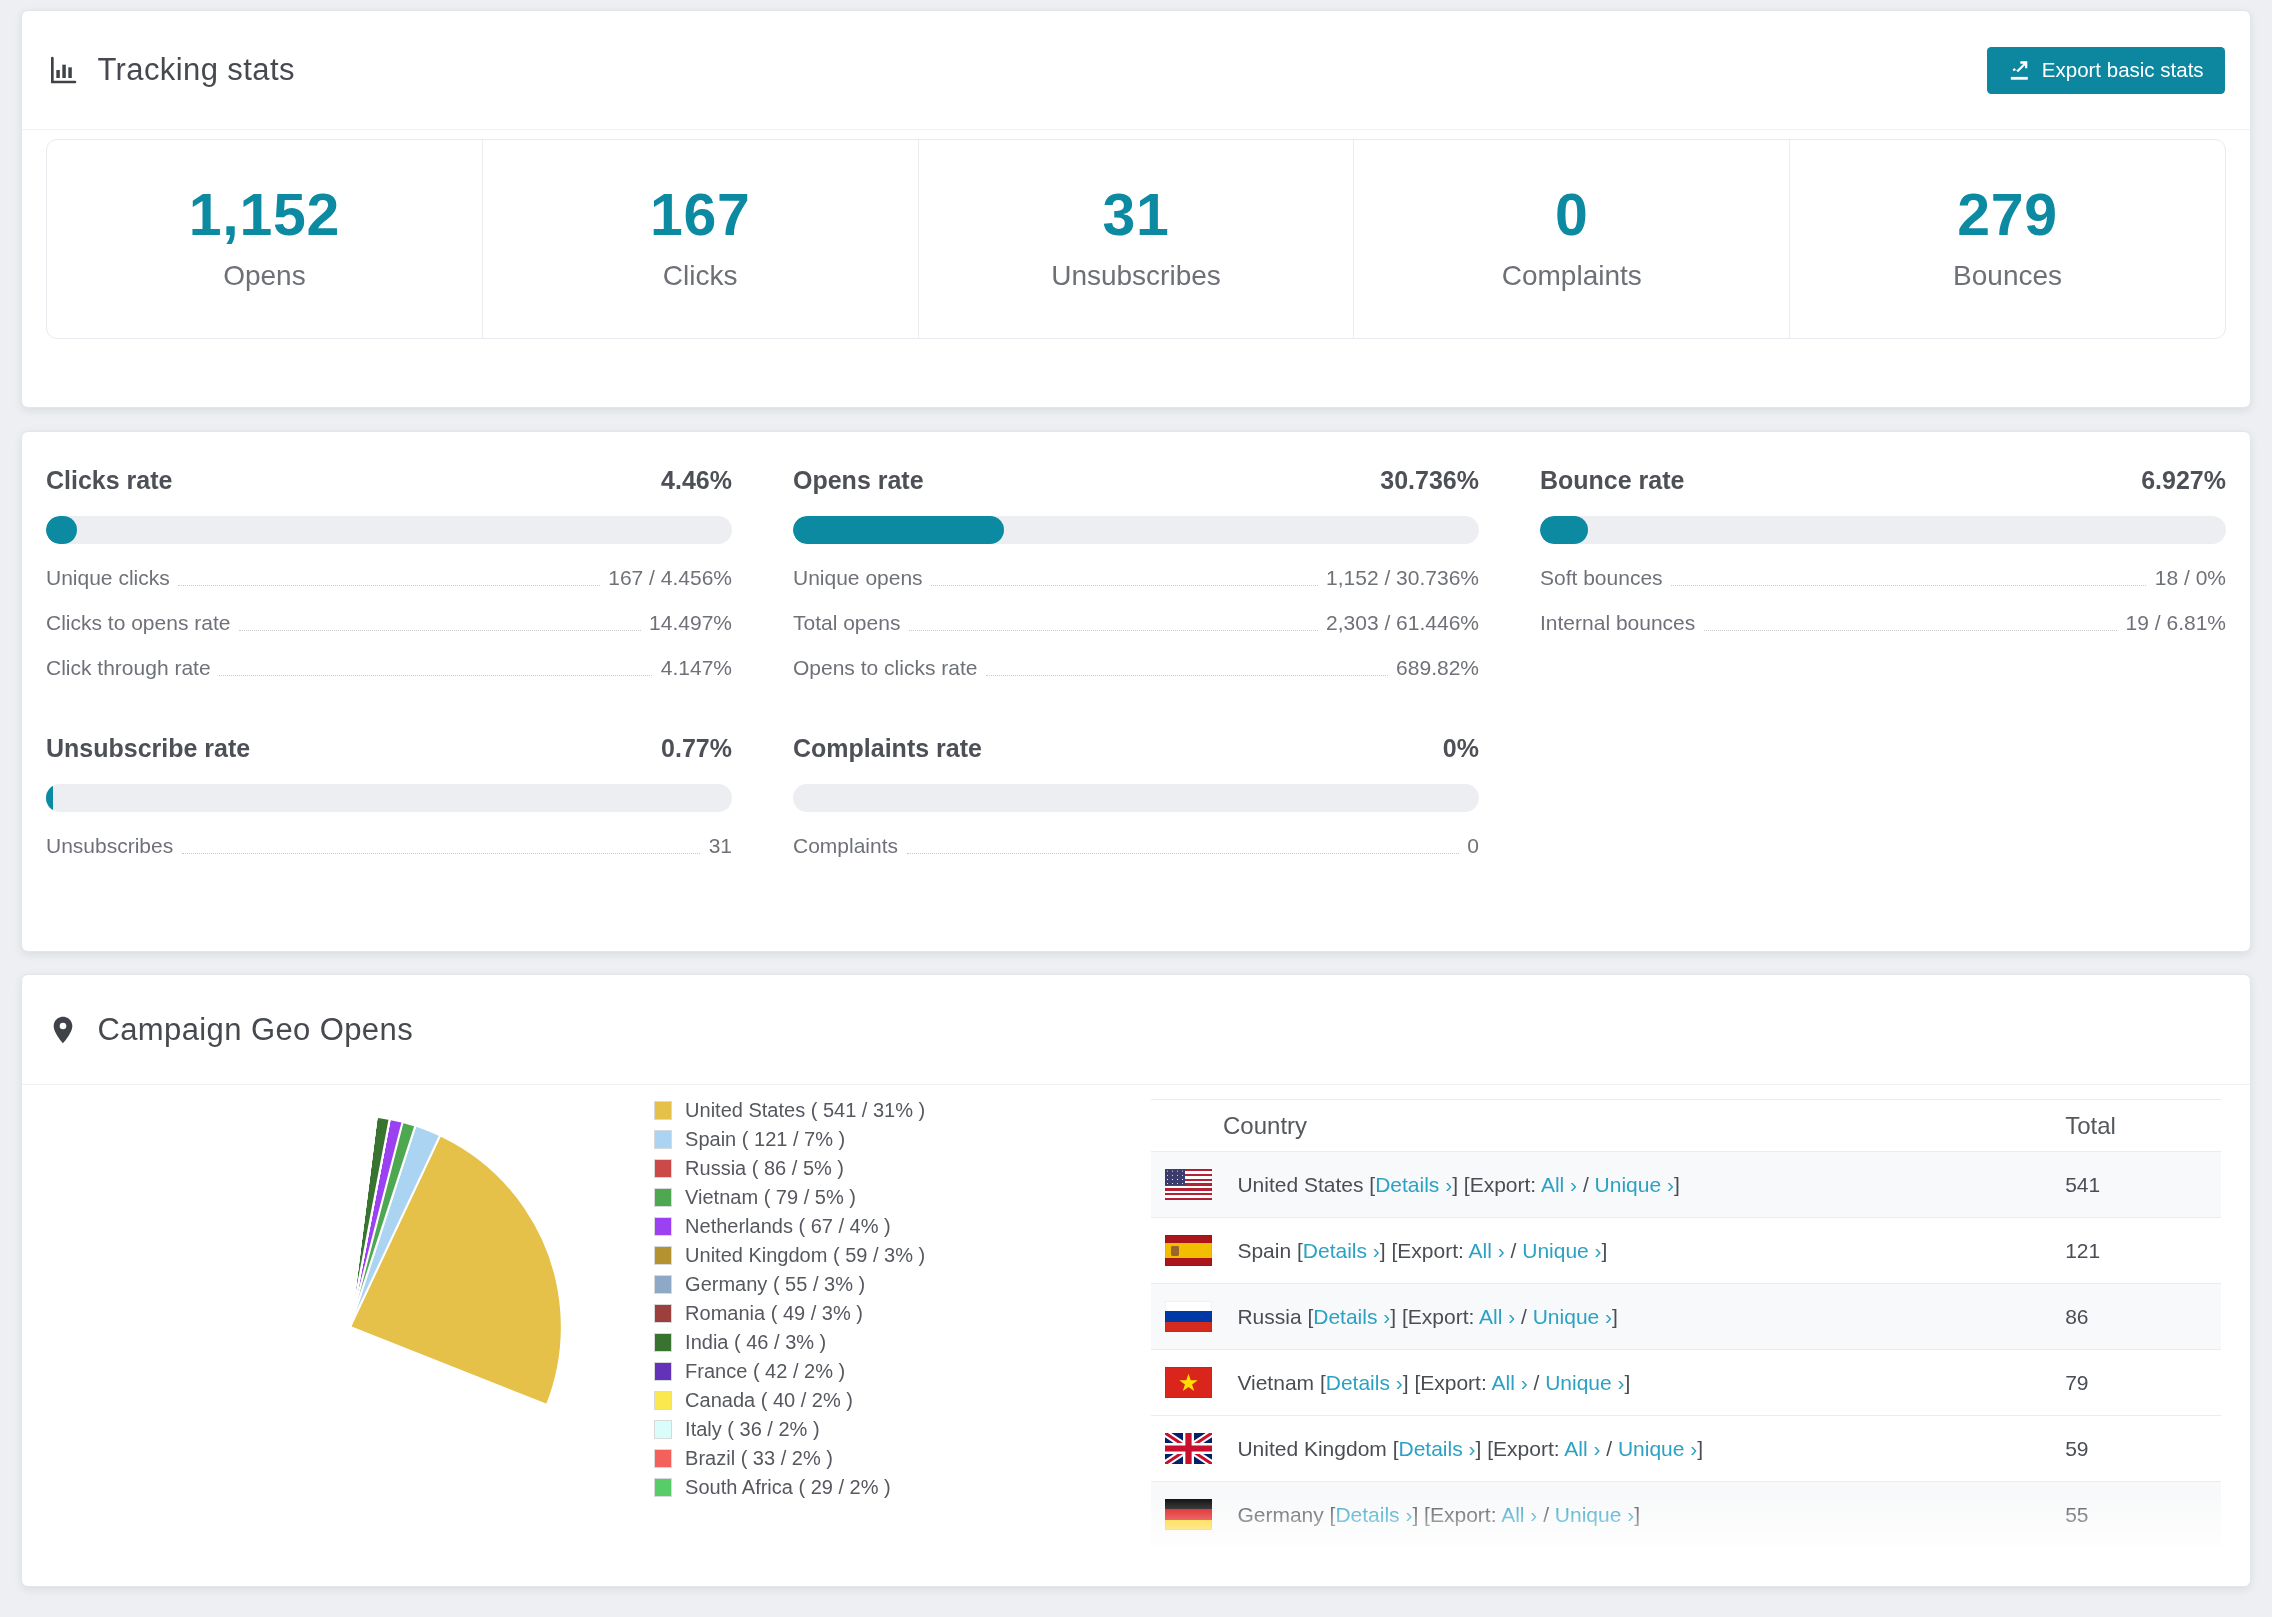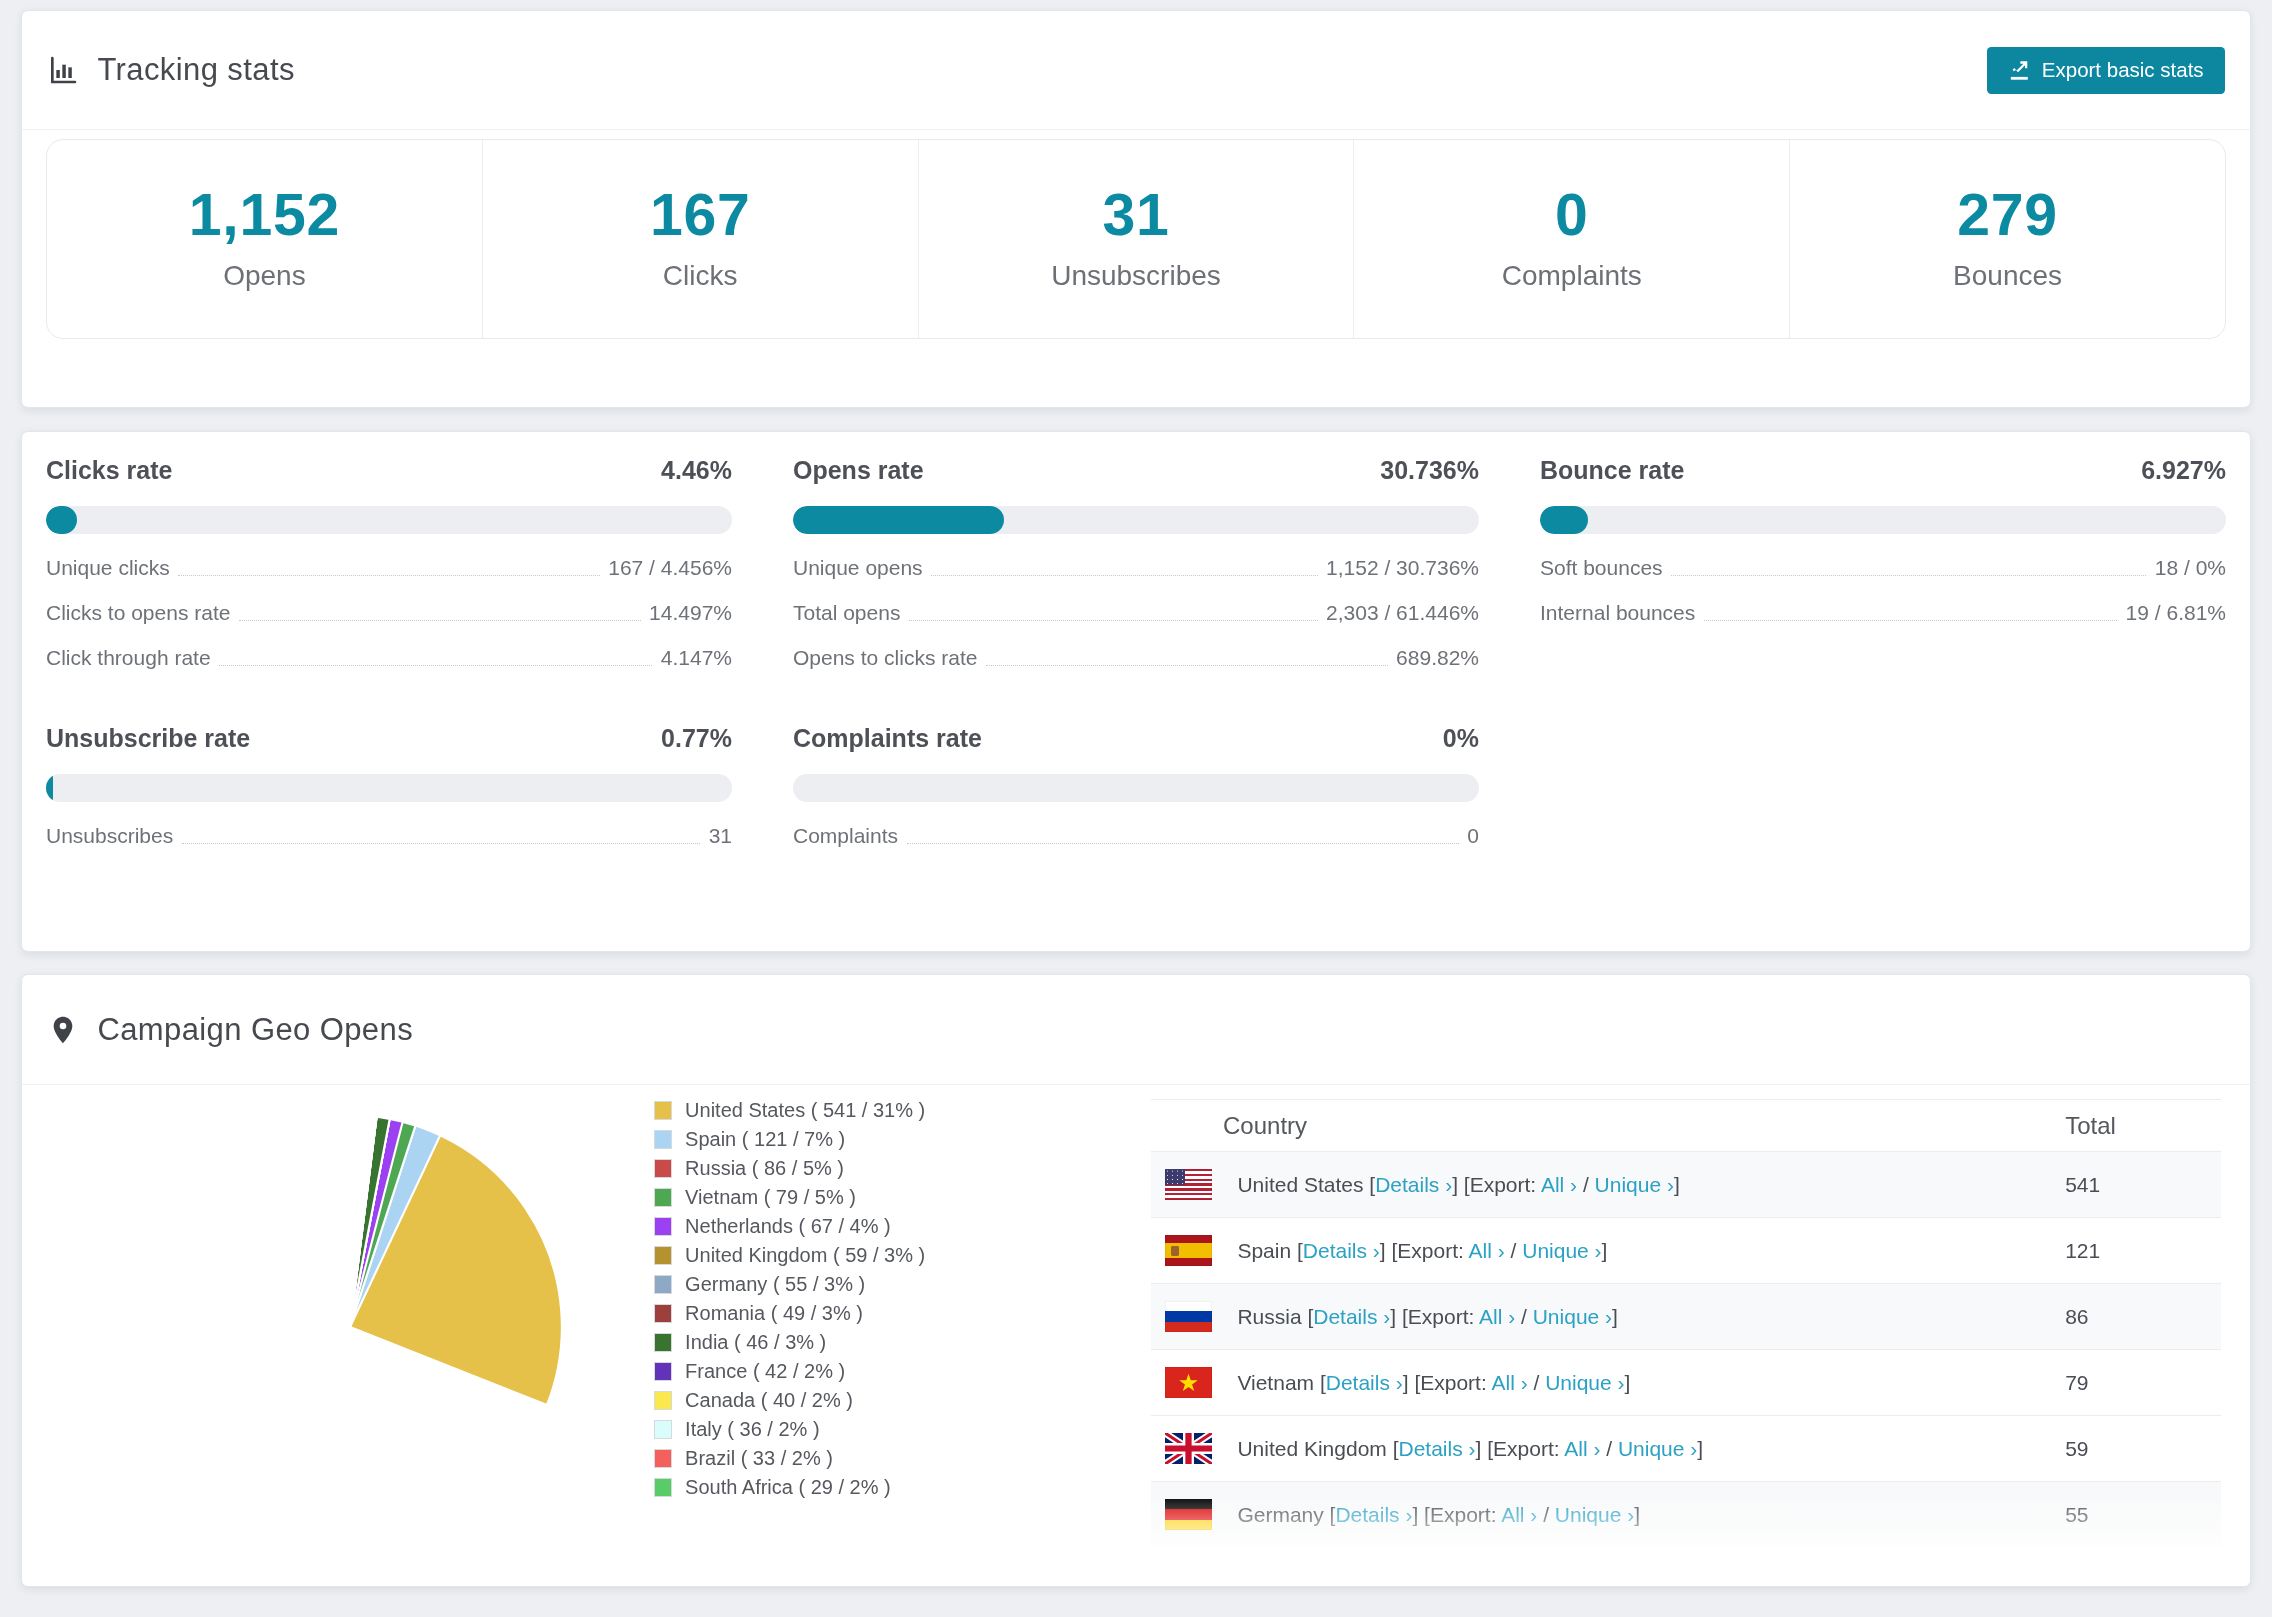--- a/index.html
+++ b/index.html
@@ -27,30 +27,30 @@
   
   .export-btn {
     margin-left:auto; display:flex; align-items:center; gap:11.3px;
     background:#0d87a0; color:#fff; border:none; border-radius:4.2px;
     font-size:20.5px; font-family:inherit; padding:0 21px; height:47px; cursor:pointer;
   }
 
   
   #summary-row {
     position:absolute; left:24px; right:24px; top:128px; height:200px;
-    display:flex; border:0.7px solid #e7eaee; border-radius:17px; background:#fff;
+    display:flex; border:0.7px solid #e7eaee; border-radius:11px; background:#fff;
   }
   .stat-box { flex:1 1 0; text-align:center; padding-top:41px; border-right:0.7px solid #ededf0; }
   .stat-box:last-child { border-right:none; }
   .stat-value { font-size:59px; font-weight:700; color:#0c8aa2; letter-spacing:0.7px; }
   .stat-label { font-size:28px; color:#6d7177; margin-top:11.3px; }
 
   
   #rates-grid {
-    position:absolute; left:24px; right:24px; top:0; padding:24px 0 0 0;
+    position:absolute; left:24px; right:24px; top:0; padding:34px 0 0 0;
     display:grid; grid-template-columns:1fr 1fr 1fr; column-gap:61px; row-gap:55px;
   }
   .rate-head { display:flex; align-items:baseline; }
   .rate-title { font-size:25px; font-weight:700; color:#4d5056; }
   .rate-value { margin-left:auto; font-size:25px; font-weight:700; color:#4d5056; }
   .rate-bar { margin-top:21px; height:28px; border-radius:14px; background:#eceef1; overflow:hidden; }
   .rate-fill { height:100%; border-radius:14px; background:#0c8aa2; }
   .rate-rows { margin-top:12.7px; }
   .rate-row { display:flex; align-items:flex-end; margin-top:21px; height:24px; }
   .rate-row-label { font-size:21px; color:#6e7278; white-space:nowrap; line-height:1.05; }

